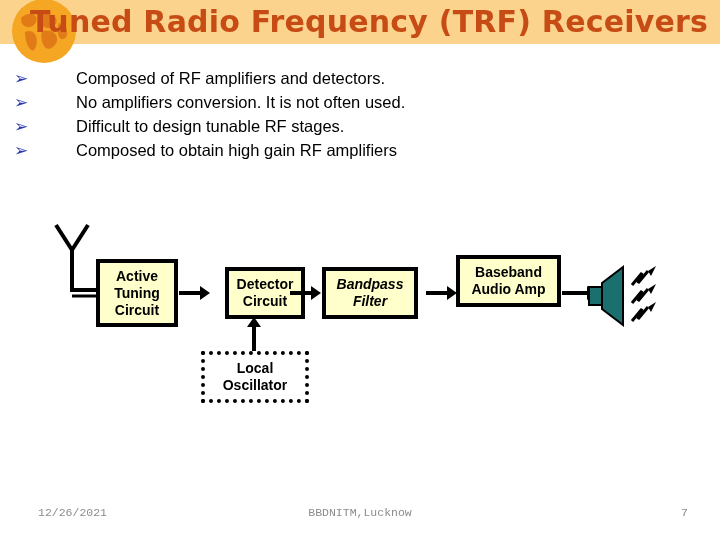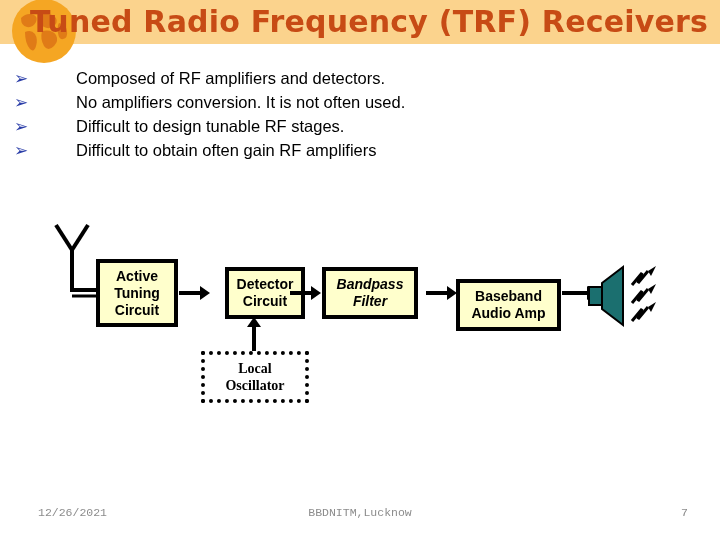--- a/index.html
+++ b/index.html
@@ -188,21 +188,21 @@
   <div class="bullet-row">
     <span class="bullet-mark">➢</span>
     <span class="bullet-text">No amplifiers conversion. It is not often used.</span>
   </div>
   <div class="bullet-row">
     <span class="bullet-mark">➢</span>
     <span class="bullet-text">Difficult to design tunable RF stages.</span>
   </div>
   <div class="bullet-row">
     <span class="bullet-mark">➢</span>
-    <span class="bullet-text">Difficult to obtain often gain RF amplifiers</span>
+    <span class="bullet-text">Composed to obtain high gain RF amplifiers</span>
   </div>
 </div>
 
 <div id="diagram">
 
   <svg id="antenna" viewBox="0 0 60 80">
     <path d="M8 5 L24 30" stroke="#000" stroke-width="4" fill="none"></path>
     <path d="M40 5 L24 30" stroke="#000" stroke-width="4" fill="none"></path>
     <path d="M24 28 L24 72" stroke="#000" stroke-width="4" fill="none"></path>
     <path d="M24 70 L58 70" stroke="#000" stroke-width="4" fill="none"></path>
@@ -224,30 +224,30 @@
 
   <div class="arrow-h" style="left:290px; top:76px; width:22px;"></div>
 
   <div class="blk" style="left:322px; top:52px; width:96px; height:52px;font-style:italic;">
     <span class="ln">Bandpass</span>
     <span class="ln">Filter</span>
   </div>
 
   <div class="arrow-h" style="left:426px; top:76px; width:22px;"></div>
 
-  <div class="blk" style="left:456px; top:64px; width:105px; height:52px;text-align:right;">
+  <div class="blk" style="left:456px; top:40px; width:105px; height:52px;text-align:right;">
     <span class="ln">Baseband</span>
     <span class="ln">Audio Amp</span>
   </div>
 
   <div class="arrow-h" style="left:562px; top:76px; width:26px;"></div>
 
   <div class="arrow-v-up" style="left:252px; top:112px; height:28px;"></div>
 
-  <div class="blk dotted" style="left:201px; top:136px; width:108px; height:52px;font-family:Liberation Serif, serif;">
+  <div class="blk dotted" style="left:201px; top:136px; width:108px; height:52px;">
     <span class="ln">Local</span>
     <span class="ln">Oscillator</span>
   </div>
 
   <svg id="speaker" viewBox="0 0 80 66">
     <rect x="1" y="24" width="13" height="18" fill="#1B6F6F" stroke="#000" stroke-width="2"></rect>
     <path d="M14 20 L35 4 L35 62 L14 46 Z" fill="#1B6F6F" stroke="#000" stroke-width="2"></path>
     <g stroke="#000" stroke-width="3" fill="none">
       <path d="M44 22 L54 10 L50 20 L60 8"></path>
       <path d="M44 40 L54 28 L50 38 L60 26"></path>

